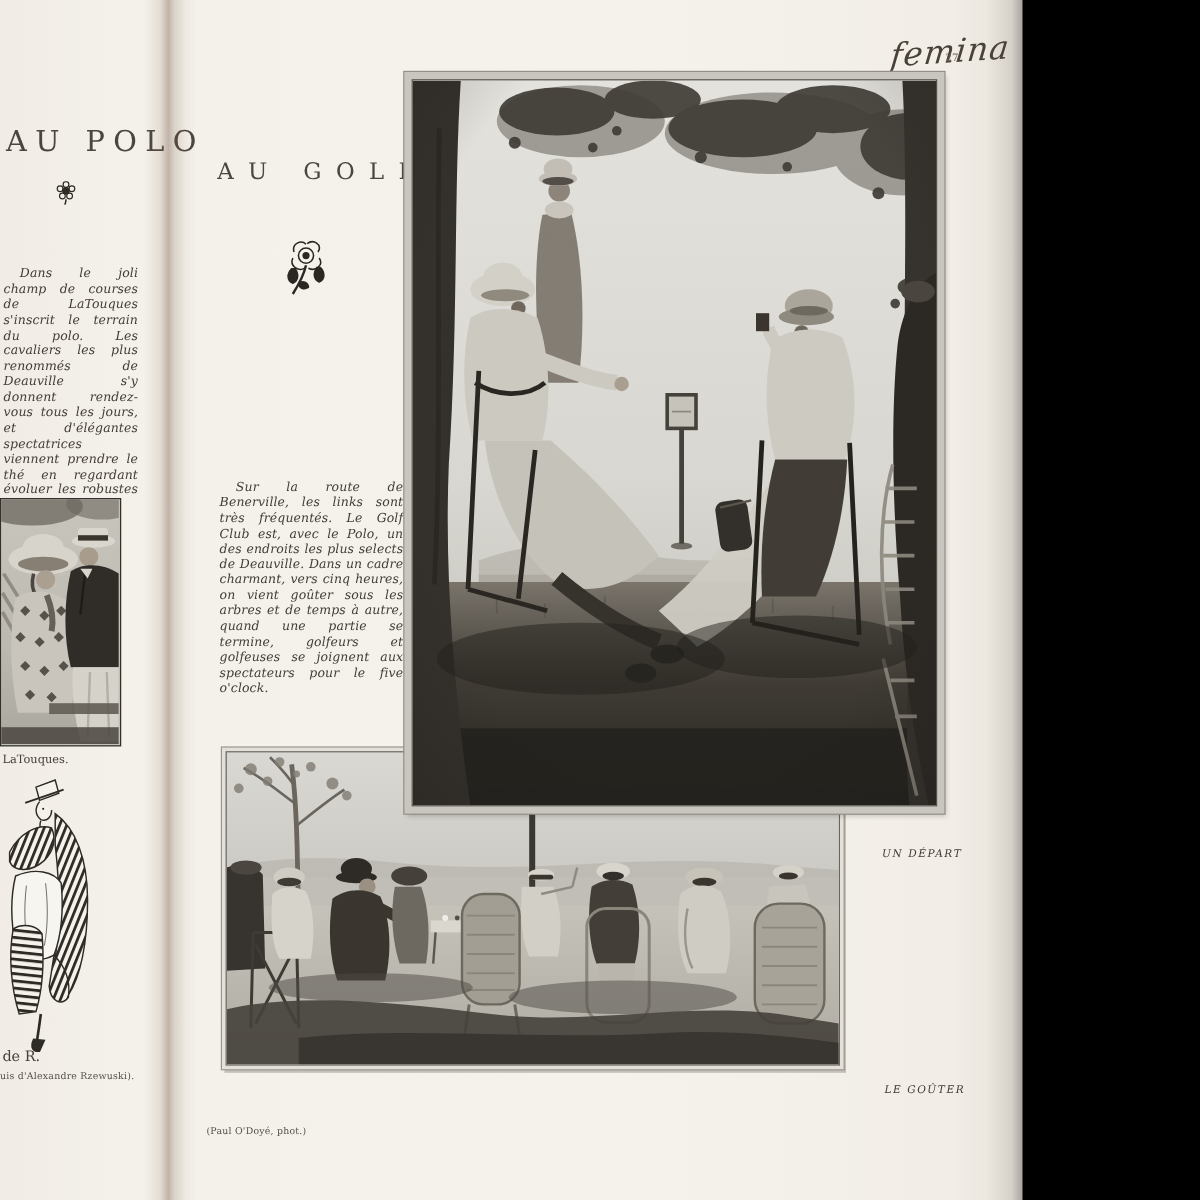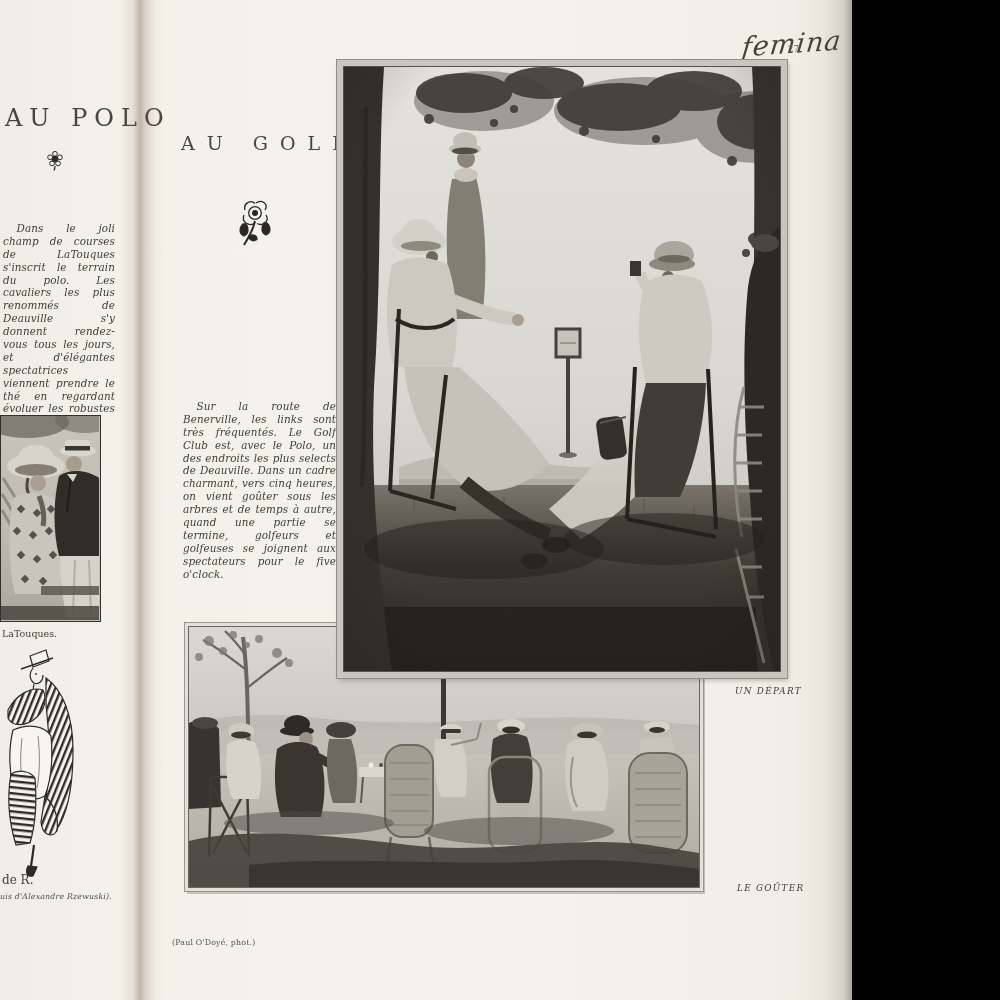--- a/index.html
+++ b/index.html
@@ -17,21 +17,21 @@
     background:linear-gradient(90deg,rgba(130,100,80,0) 0%,rgba(136,104,82,.14) 30%,rgba(110,80,60,.38) 46%,rgba(120,90,68,.20) 58%,rgba(140,110,88,.05) 80%,rgba(140,110,88,0) 100%);
   }
   .heading{
     font-family:"DejaVu Serif", serif;color:#4a453e;white-space:nowrap;
   }
   .bodytext{
     font-style:italic;color:#423d36;text-align:justify;
     font-size:10.4px;line-height:1.24;letter-spacing:.1px;text-indent:1.3em;
   }
   .caption{
-    font-style:italic;color:#3f3a34;font-size:8.8px;letter-spacing:1.3px;white-space:nowrap;
+    font-style:italic;color:#3f3a34;font-size:8.8px;letter-spacing:1.3px;white-space:nowrap;margin-top:21px;
   }
   .tinycredit{
     color:#55504a;font-size:7.8px;letter-spacing:.2px;white-space:nowrap;
   }
   .photoframe{
     box-sizing:border-box;background:#c9c6c0;padding:6px;
     box-shadow:0 0 0 1px #938f88, 2px 3px 4px rgba(60,55,48,.25);
   }
   .photoinner{width:100%;height:100%;border:1px solid #56524b;box-sizing:border-box;overflow:hidden;background:#d5d3cd;}
   .photoframe2{
@@ -159,21 +159,21 @@
 
         <path d="M34,199 C33,207 32,214 31,220" stroke-width="2.2"></path>
         <path d="M28,220 C25,226 27,231 33,230 L37,221 Z" fill="#2e2a25"></path>
       </g>
     </svg>
   </div>
 
   <div class="abs" style="left:2px;top:873px;font-size:12px;color:#45403a;">
     <span>de R.</span>
   </div>
-  <div class="abs tinycredit" style="left:0px;top:892px;font-style:italic;">
+  <div class="abs tinycredit" style="left:0px;top:892px;">
     <span>uis d'Alexandre Rzewuski).</span>
   </div>
 
   <div class="abs gutter"></div>
 
   <div class="abs logo" style="left:742px;top:28px;">
     <span>femina</span>
   </div>
   <div class="abs pagenum" style="left:788px;top:44px;">
     <span>27</span>

